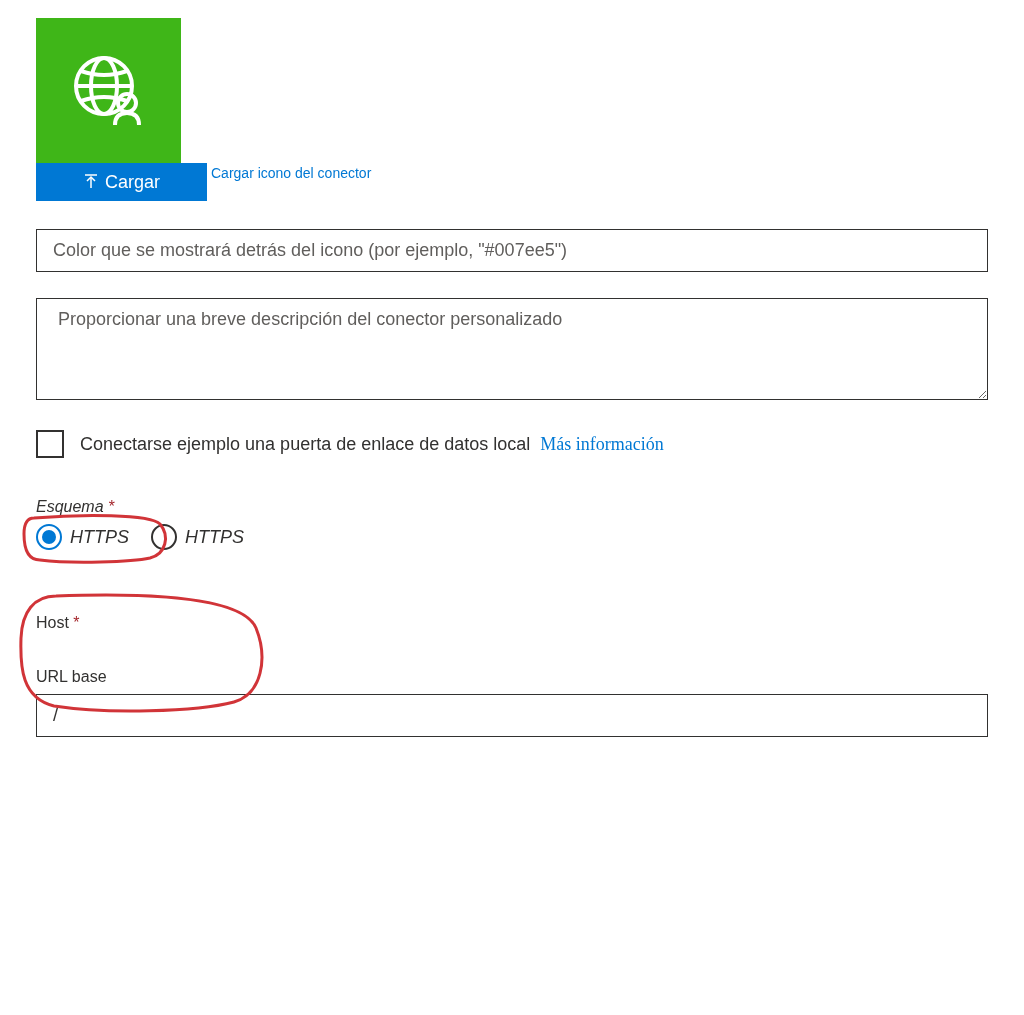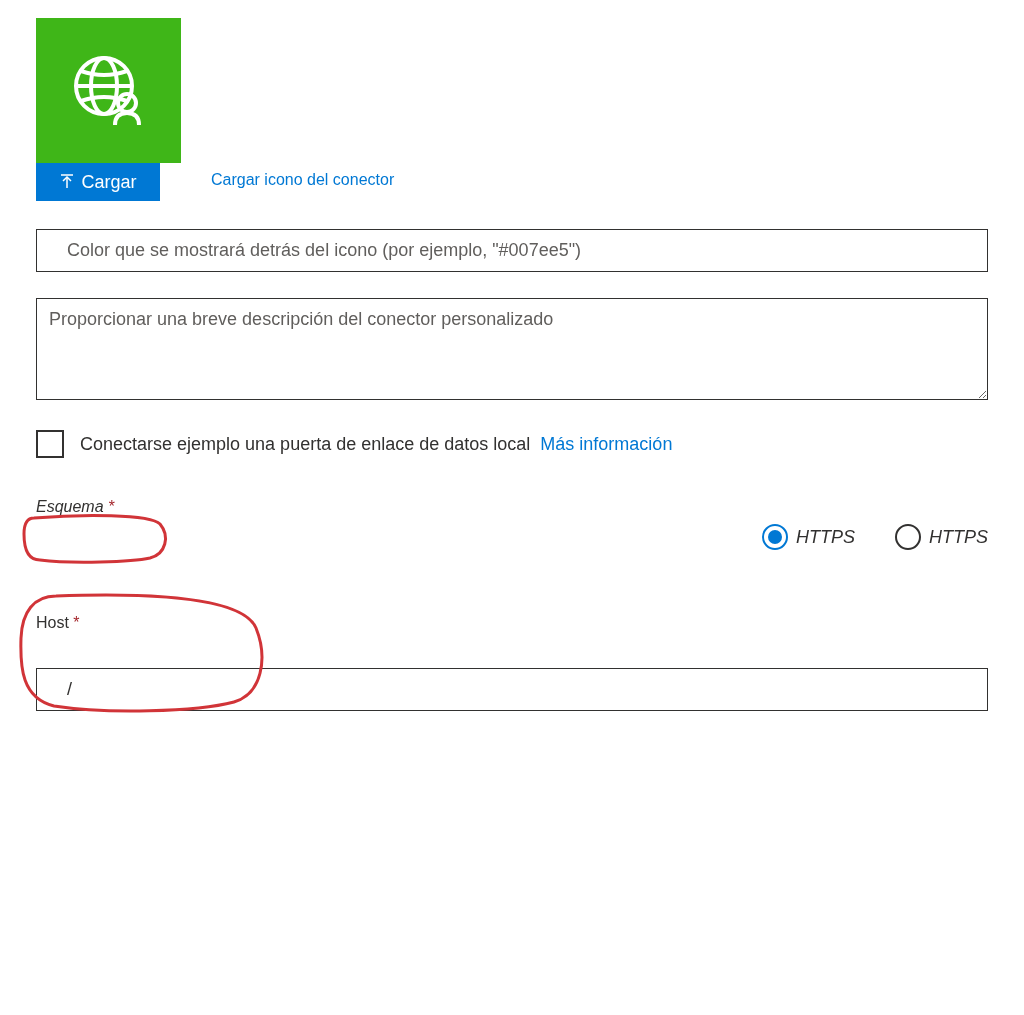--- a/index.html
+++ b/index.html
@@ -28,40 +28,40 @@
     }
     .icon-tile {
       width: 145px;
       height: 145px;
       background: #3fb618;
       display: flex;
       align-items: center;
       justify-content: center;
     }
     .upload-btn {
-      width: 124px;
+      width: 171px;
       height: 38px;
       background: #0078d4;
       color: #fff;
       display: flex;
       align-items: center;
       justify-content: center;
       gap: 6px;
       font-size: 18px;
       cursor: pointer;
       border: none;
     }
     .upload-info {
       padding-bottom: 8px;
     }
     .upload-link {
       color: #0078d4;
-      font-size: 16px;
+      font-size: 14px;
       display: block;
-      margin-bottom: 4px;
+      margin-bottom: 12px;
       cursor: pointer;
     }
     .upload-formats {
       color: #323130;
       font-size: 18px;
     }
     .field-block {
       margin-bottom: 26px;
     }
     .field-label {
@@ -70,33 +70,33 @@
       display: block;
       margin-bottom: 8px;
     }
     .required {
       color: #a4262c;
     }
     .text-input {
       width: 100%;
       border: 1px solid #323130;
       font-size: 18px;
-      padding: 10px 30px;
+      padding: 10px 16px;
       font-family: inherit;
       color: #323130;
       background: #fff;
     }
     .text-input::placeholder {
       color: #605e5c;
     }
     .textarea {
       width: 100%;
       border: 1px solid #323130;
       font-size: 18px;
-      padding: 10px 12px;
+      padding: 10px 21px;
       font-family: inherit;
       color: #323130;
       background: #fff;
       height: 102px;
       resize: both;
     }
     .textarea::placeholder {
       color: #605e5c;
     }
     .checkbox-row {
@@ -113,27 +113,27 @@
       cursor: pointer;
       flex-shrink: 0;
     }
     .checkbox-text {
       font-size: 18px;
       color: #323130;
     }
     .inline-link {
       color: #0078d4;
       cursor: pointer;
+      font-family: Liberation Serif, serif;
     }
     .radio-row {
       display: flex;
       align-items: center;
-      gap: 40px;
+      gap: 22px;
       margin-top: 4px;
-      justify-content: flex-end;
     }
     .radio-item {
       display: flex;
       align-items: center;
       gap: 8px;
       cursor: pointer;
     }
     .radio-outer {
       width: 26px;
       height: 26px;
@@ -243,14 +243,15 @@
 <div class="field-block host-wrap" style="margin-top:64px;">
   <label class="field-label">
     <span>Host</span> <span class="required">*</span>
   </label>
   <svg class="annotation-svg" style="left:-20px; top:-26px;" width="260" height="130" viewBox="0 0 260 130">
     <path d="M 40 8 C 18 8 6 24 5 50 C 4 80 6 110 38 118 C 90 126 180 124 218 114 C 246 106 252 70 240 40 C 228 12 150 4 40 8 Z" fill="none" stroke="#d13438" stroke-width="3" stroke-linecap="round" stroke-linejoin="round"></path>
   </svg>
 </div>
 
 <div class="field-block" style="margin-top:36px;">
+  <label class="field-label">URL base</label>
   <input type="text" class="text-input" value="/" style="">
 </div>
 
 </body></html>

